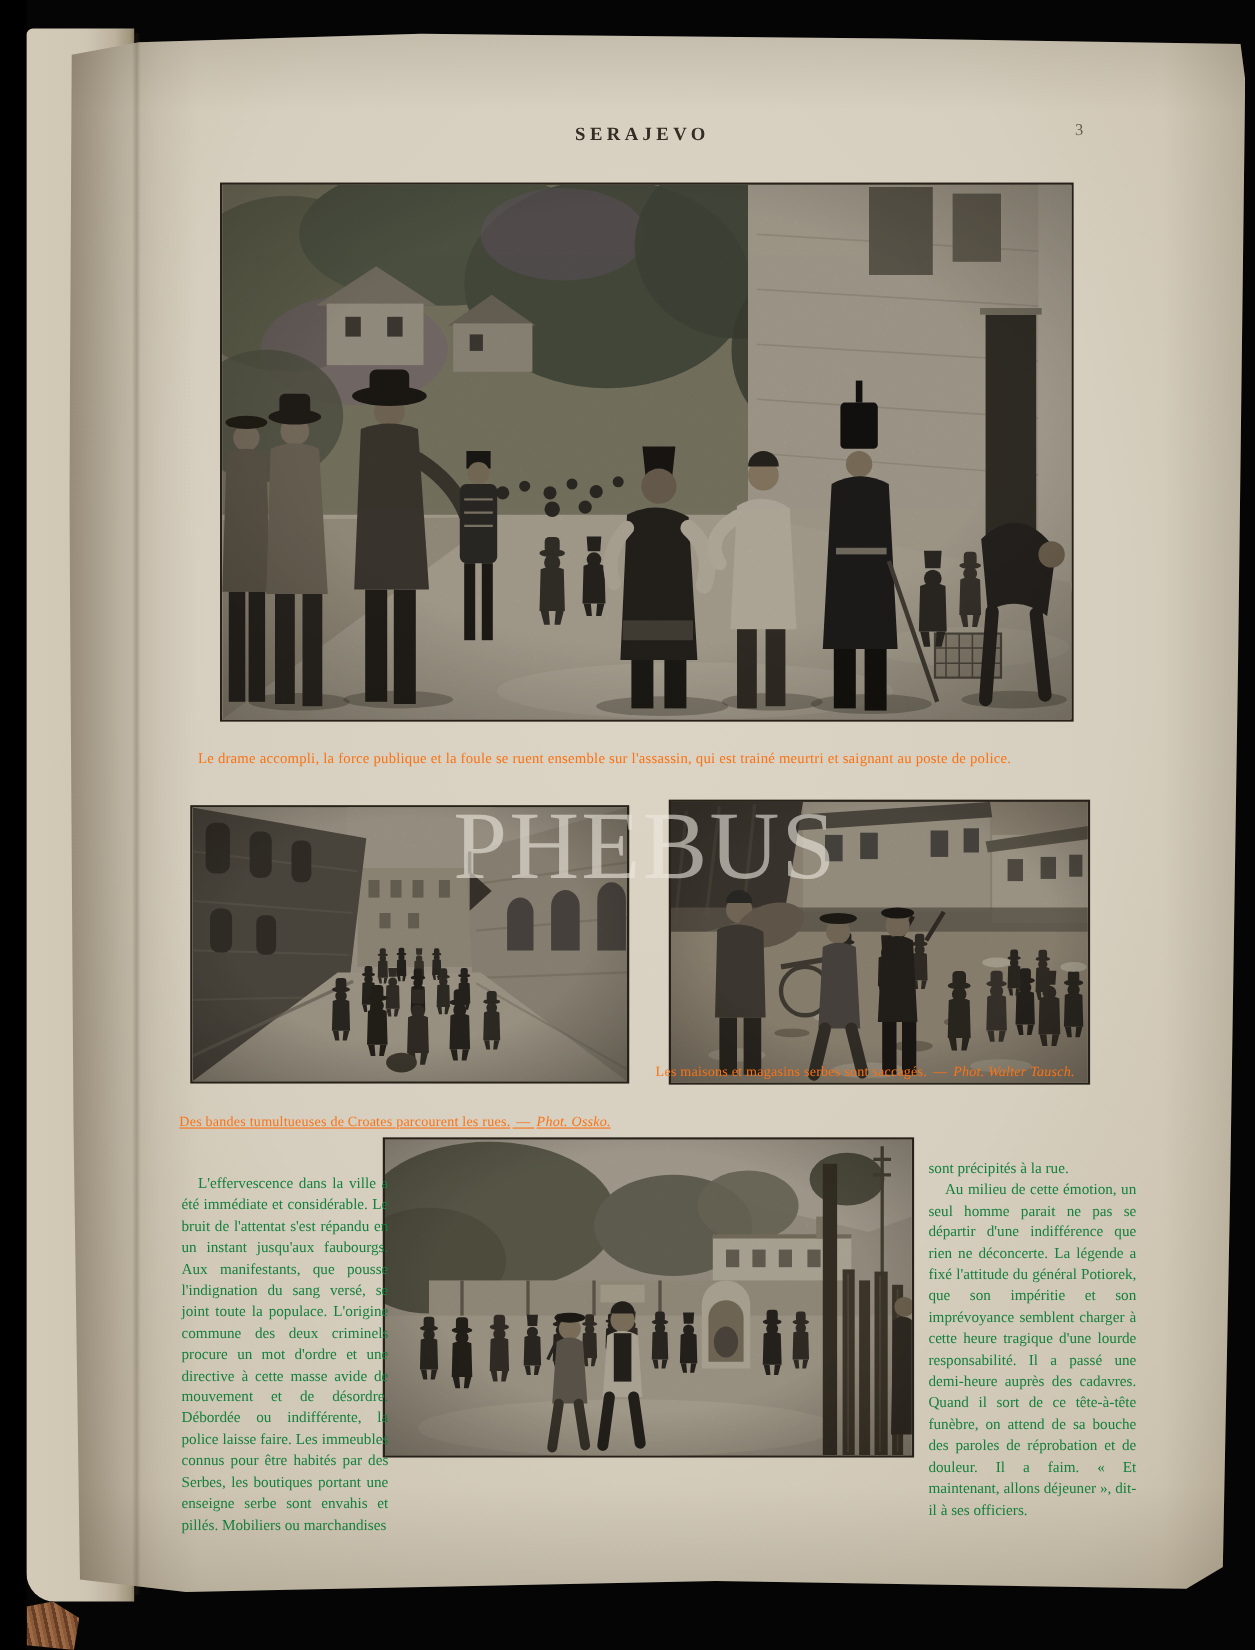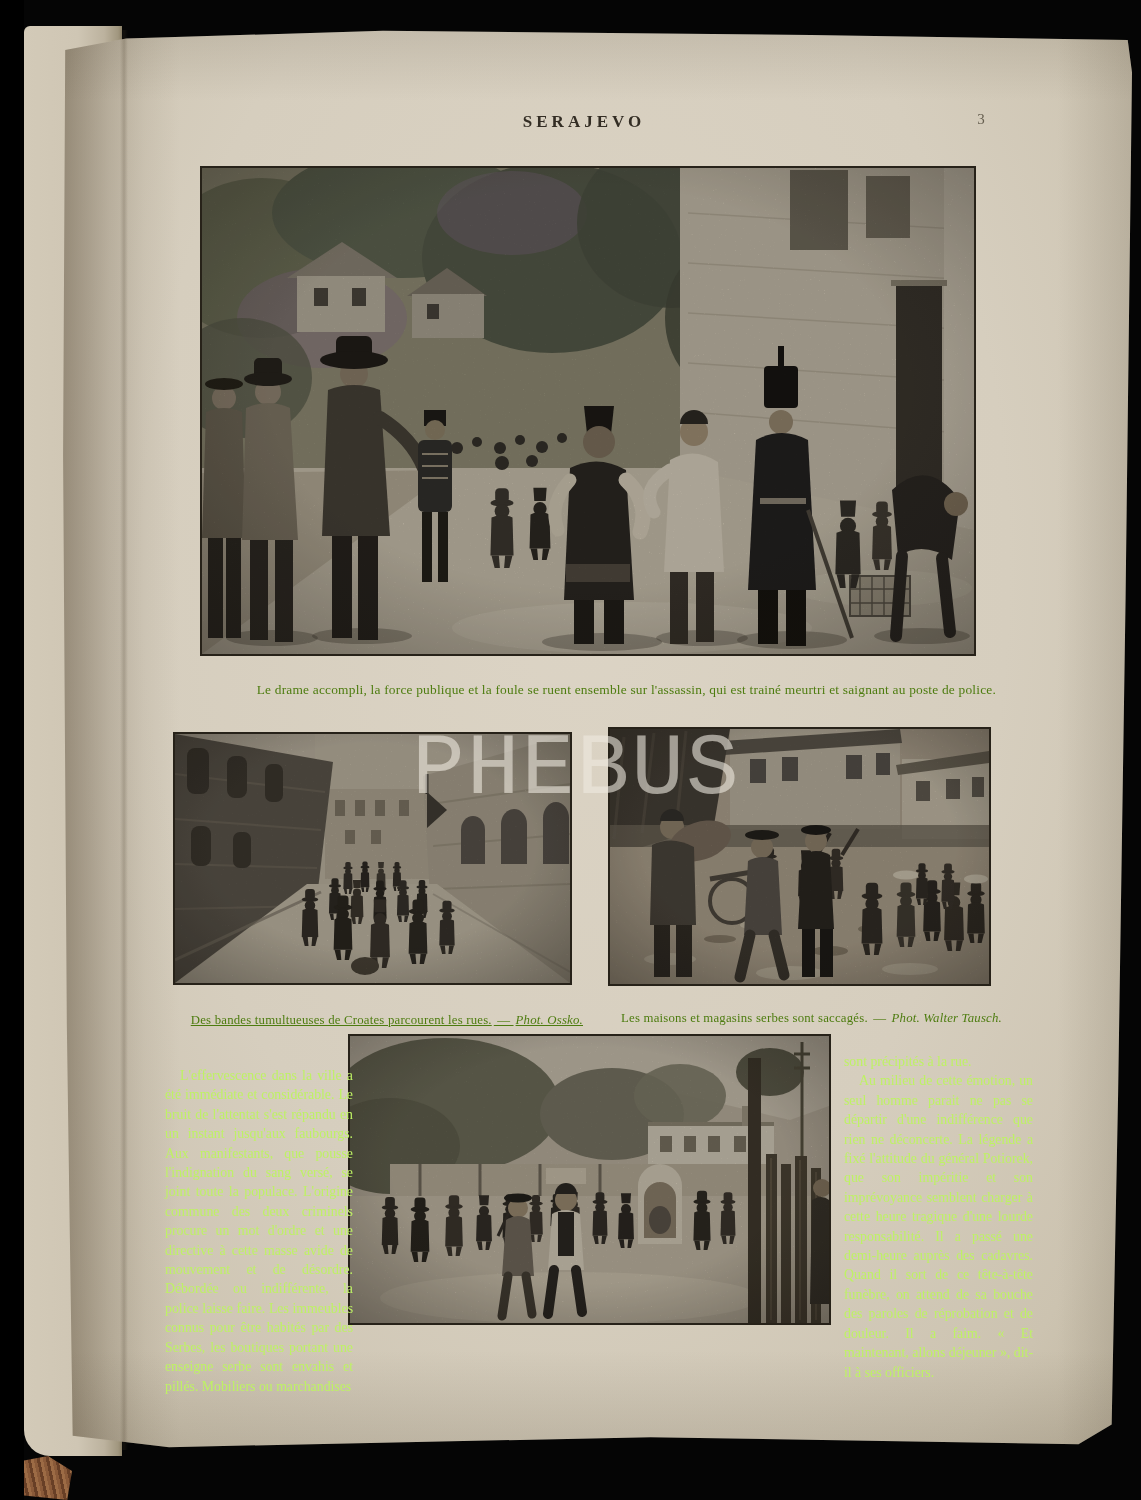--- a/index.html
+++ b/index.html
@@ -21,43 +21,43 @@
   .crease{position:absolute;left:96px;top:30px;width:8px;height:1420px;
     background:linear-gradient(90deg,rgba(70,58,40,0),rgba(70,58,40,.22),rgba(70,58,40,0));}
   .spine-chip{position:absolute;left:0;top:1456px;width:48px;height:44px;
     background:repeating-linear-gradient(78deg,#8a5a39 0 3px,#683f26 3px 6px,#9c6b45 6px 9px);
     clip-path:polygon(0 10%,50% 0,100% 34%,90% 100%,0 90%);}
   
   .header-title{position:absolute;left:180px;top:112px;width:760px;text-align:center;
     font-size:17px;font-weight:600;letter-spacing:4px;color:#332d24;}
   .page-num{position:absolute;left:940px;top:111px;width:34px;text-align:center;
     font-size:15px;color:#655e4f;}
-  .caption{position:absolute;text-align:right;font-size:12.8px;color:#4d7c0f;
+  .caption{position:absolute;text-align:left;font-size:12.8px;color:#f97316;
     letter-spacing:.2px;line-height:16px;}
   .caption .credit{font-style:italic;}
   .caption .sep{padding:0 2px;}
   .cap-main{left:156px;top:669px;width:816px;font-size:13.4px;}
   .cap-main .credit{display:block;font-size:12px;margin-top:2px;}
   .cap-street{left:139px;top:999px;width:420px;text-decoration:underline;}
-  .cap-sack{left:572px;top:997px;width:406px;}
+  .cap-sack{left:572px;top:953px;width:406px;}
   .cap-portrait{left:320px;top:1335px;width:490px;}
-  .col{position:absolute;text-align:justify;font-size:13.8px;line-height:19.4px;color:#bef264;}
+  .col{position:absolute;text-align:justify;font-size:13.8px;line-height:19.4px;color:#15803d;}
   .col p{margin:0;}
   .col p.indent{text-indent:15px;}
   .col-left{left:141px;top:1066px;width:188px;}
   .col-right{left:820px;top:1052px;width:189px;}
   
   .photo{position:absolute;border:2px solid #272219;box-sizing:border-box;background:#b5ac9b;}
   .photo svg{display:block;width:100%;height:100%;}
   .ph-main{left:176px;top:166px;width:776px;height:490px;}
   .ph-street{left:149px;top:732px;width:399px;height:253px;}
   .ph-sack{left:584px;top:727px;width:383px;height:259px;}
   .ph-portrait{left:324px;top:1034px;width:483px;height:291px;}
   
-  .watermark{position:absolute;left:388px;top:726px;z-index:30;font-family:Liberation Mono, monospace;
+  .watermark{position:absolute;left:388px;top:726px;z-index:30;font-family:Liberation Serif, serif;
     font-size:88px;line-height:1;letter-spacing:2px;color:rgba(238,233,223,.6);pointer-events:none;}
 </style>
 </head>
 <body>
 
 <div class="stage">
 
   <svg width="0" height="0" style="position:absolute">
     <defs>
       <filter id="ns">

